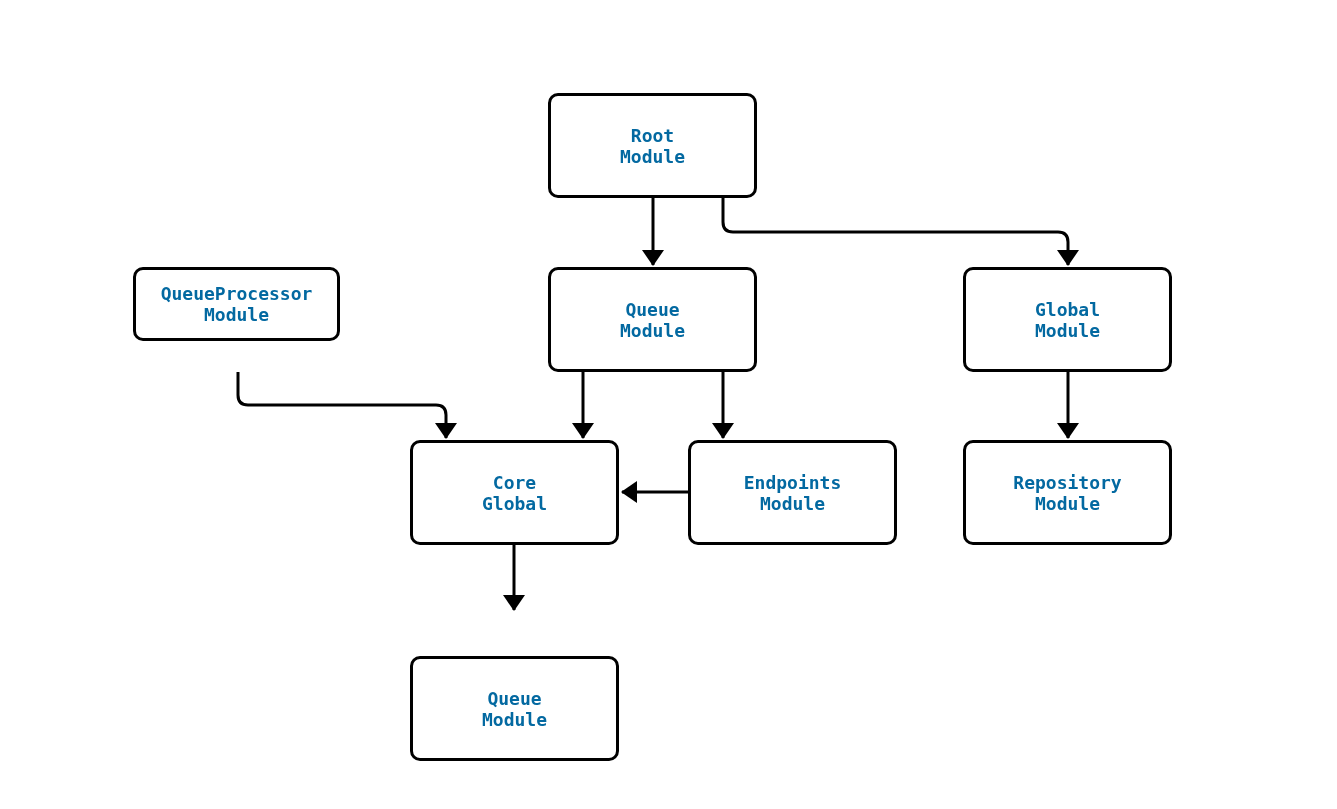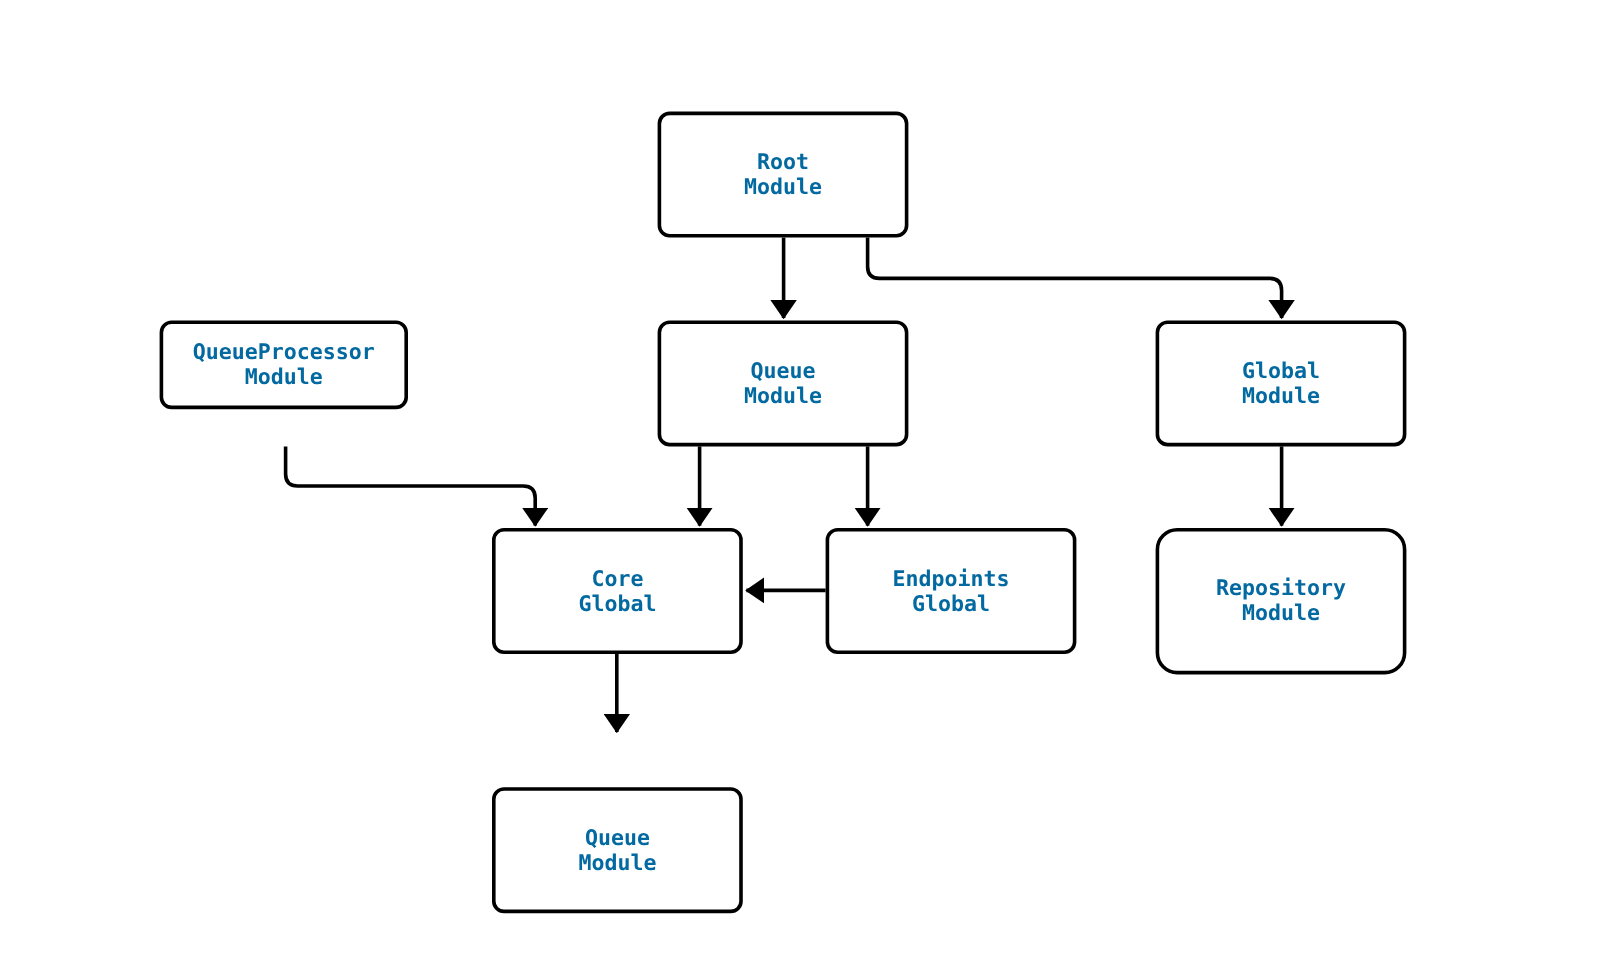--- a/index.html
+++ b/index.html
@@ -49,21 +49,21 @@
     stroke: #000000;
     stroke-width: 3;
   }
   
   #node-root          { left: 548px;  top: 93px;  width: 209px; height: 105px; }
   #node-queueprocessor{ left: 133px;  top: 267px; width: 207px; height: 74px; }
   #node-server        { left: 548px;  top: 267px; width: 209px; height: 105px; }
   #node-global        { left: 963px;  top: 267px; width: 209px; height: 105px; }
   #node-core          { left: 410px;  top: 440px; width: 209px; height: 105px; }
   #node-endpoints     { left: 688px;  top: 440px; width: 209px; height: 105px; }
-  #node-repository    { left: 963px;  top: 440px; width: 209px; height: 122px; border-radius: 18px; }
+  #node-repository    { left: 963px;  top: 440px; width: 209px; height: 105px; }
   #node-queue         { left: 410px;  top: 612px; width: 209px; height: 105px; margin-top: 44px; }
 </style>
 </head>
 <body>
 
 <div class="canvas">
 
   <div class="node" id="node-root">
     <div class="label">Root
 Module</div>
@@ -84,21 +84,21 @@
 Module</div>
   </div>
 
   <div class="node" id="node-core">
     <div class="label">Core
 Global</div>
   </div>
 
   <div class="node" id="node-endpoints">
     <div class="label">Endpoints
-Global</div>
+Module</div>
   </div>
 
   <div class="node" id="node-repository">
     <div class="label">Repository
 Module</div>
   </div>
 
   <div class="node" id="node-queue">
     <div class="label">Queue
 Module</div>

